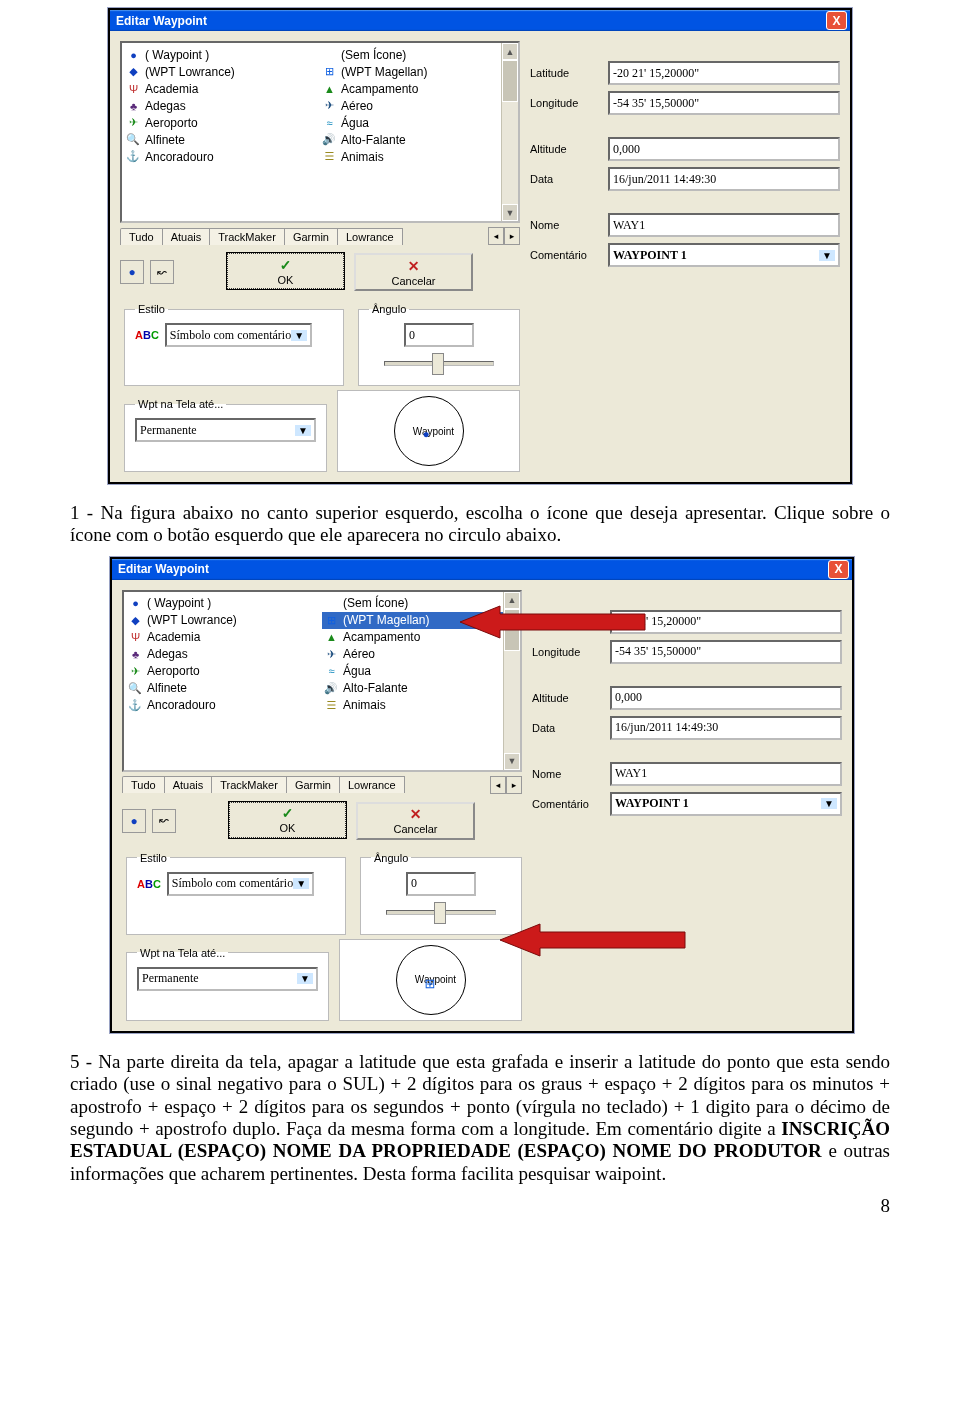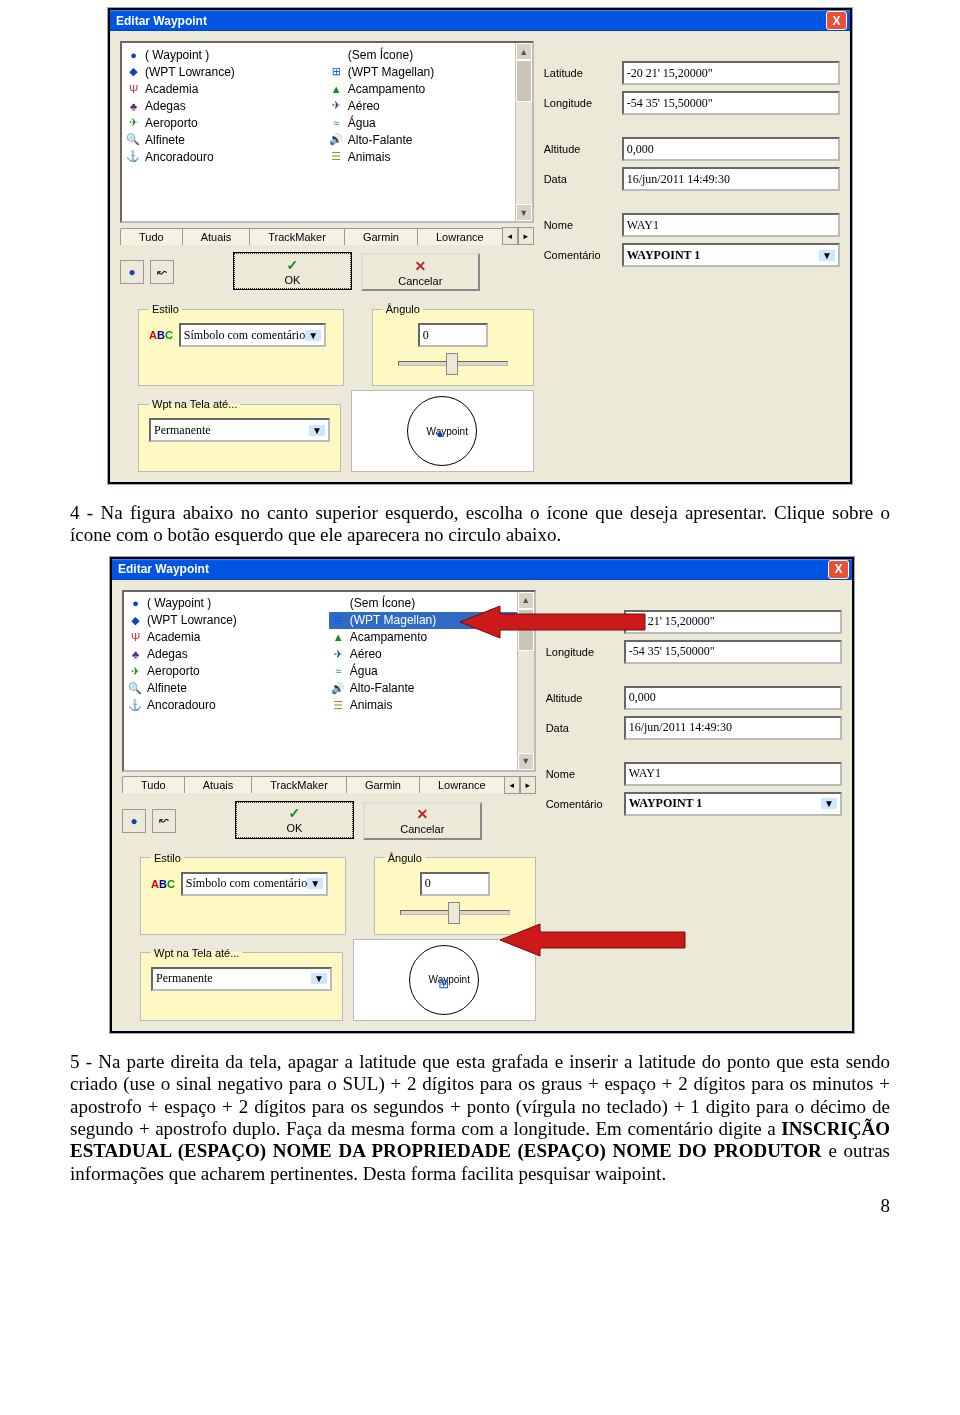--- a/index.html
+++ b/index.html
@@ -96,21 +96,21 @@
   }
   .scrthumb {
     height: 40px; background:#c8c5b6;border:1px solid #fff;margin-top:0;
   }
 
   .tabs {
     display:flex;align-items:center;margin-top:4px;gap:0;
   }
   .tab {
     border:1px solid #999;border-bottom:none;
-    background:#f4f1e5;padding:2px 18px;font-size:11px;
+    background:#f4f1e5;padding:2px 8px;font-size:11px;
     margin-right:-1px;
   }
   .tab:first-child{border-radius:2px 0 0 0;}
   .scrolltabs {
     display:flex;margin-left:auto;
   }
   .scrolltabs .tbbtn{
     width:14px;height:16px;border:1px solid #999;background:#ece9d8;
     display:flex;align-items:center;justify-content:center;font-size:9px;
   }
@@ -121,22 +121,22 @@
     display:flex;align-items:center;justify-content:center;
   }
   .bigbtn{
     width:115px;height:34px;border:2px outset #ddd;background:#ece9d8;
     display:flex;flex-direction:column;align-items:center;justify-content:center;
     font-size:11px;gap:1px;
   }
   .bigbtn.focussed{border:1px dotted #333;outline:1px solid #000;}
 
   fieldset.group{
-    border:1px solid #bbb;margin:8px 0 0 18px;padding:8px 10px 10px 10px;
-    background:#fef9c3;
+    border:1px solid #bbb;margin:8px 0 0 4px;padding:8px 10px 10px 10px;
+    background:#ffffff;
   }
   fieldset.group legend{font-size:11px;padding:0 3px;}
 
   .combo, .txtfield{
     background:#fff;border:2px inset #bbb;height:18px;
     font:12px Tahoma;padding:1px 3px;
   }
   .combo{display:flex;align-items:center;justify-content:space-between;}
   .combo .dd{background:#cee7ff;width:16px;text-align:center;font-size:10px;}
 
@@ -375,21 +375,21 @@
           <label>Comentário</label>
           <div class="combo">
             <span>WAYPOINT 1</span>
             <span class="dd">▼</span>
           </div>
         </div>
       </div>
     </div>
   </div>
 
-  <p class="para">4 - Na figura abaixo no canto superior esquerdo, escolha o ícone que deseja apresentar. Clique sobre o ícone com o botão esquerdo que ele aparecera no circulo abaixo.</p>
+  <p class="para">1 - Na figura abaixo no canto superior esquerdo, escolha o ícone que deseja apresentar. Clique sobre o ícone com o botão esquerdo que ele aparecera no circulo abaixo.</p>
 
   <div class="dlgwrap">
     <div class="dialog">
       <div class="titlebar">
         <span class="title">Editar Waypoint</span>
         <div class="closebtn">X</div>
       </div>
       <div class="body">
         <div class="leftcol">
           <div class="iconbox">

